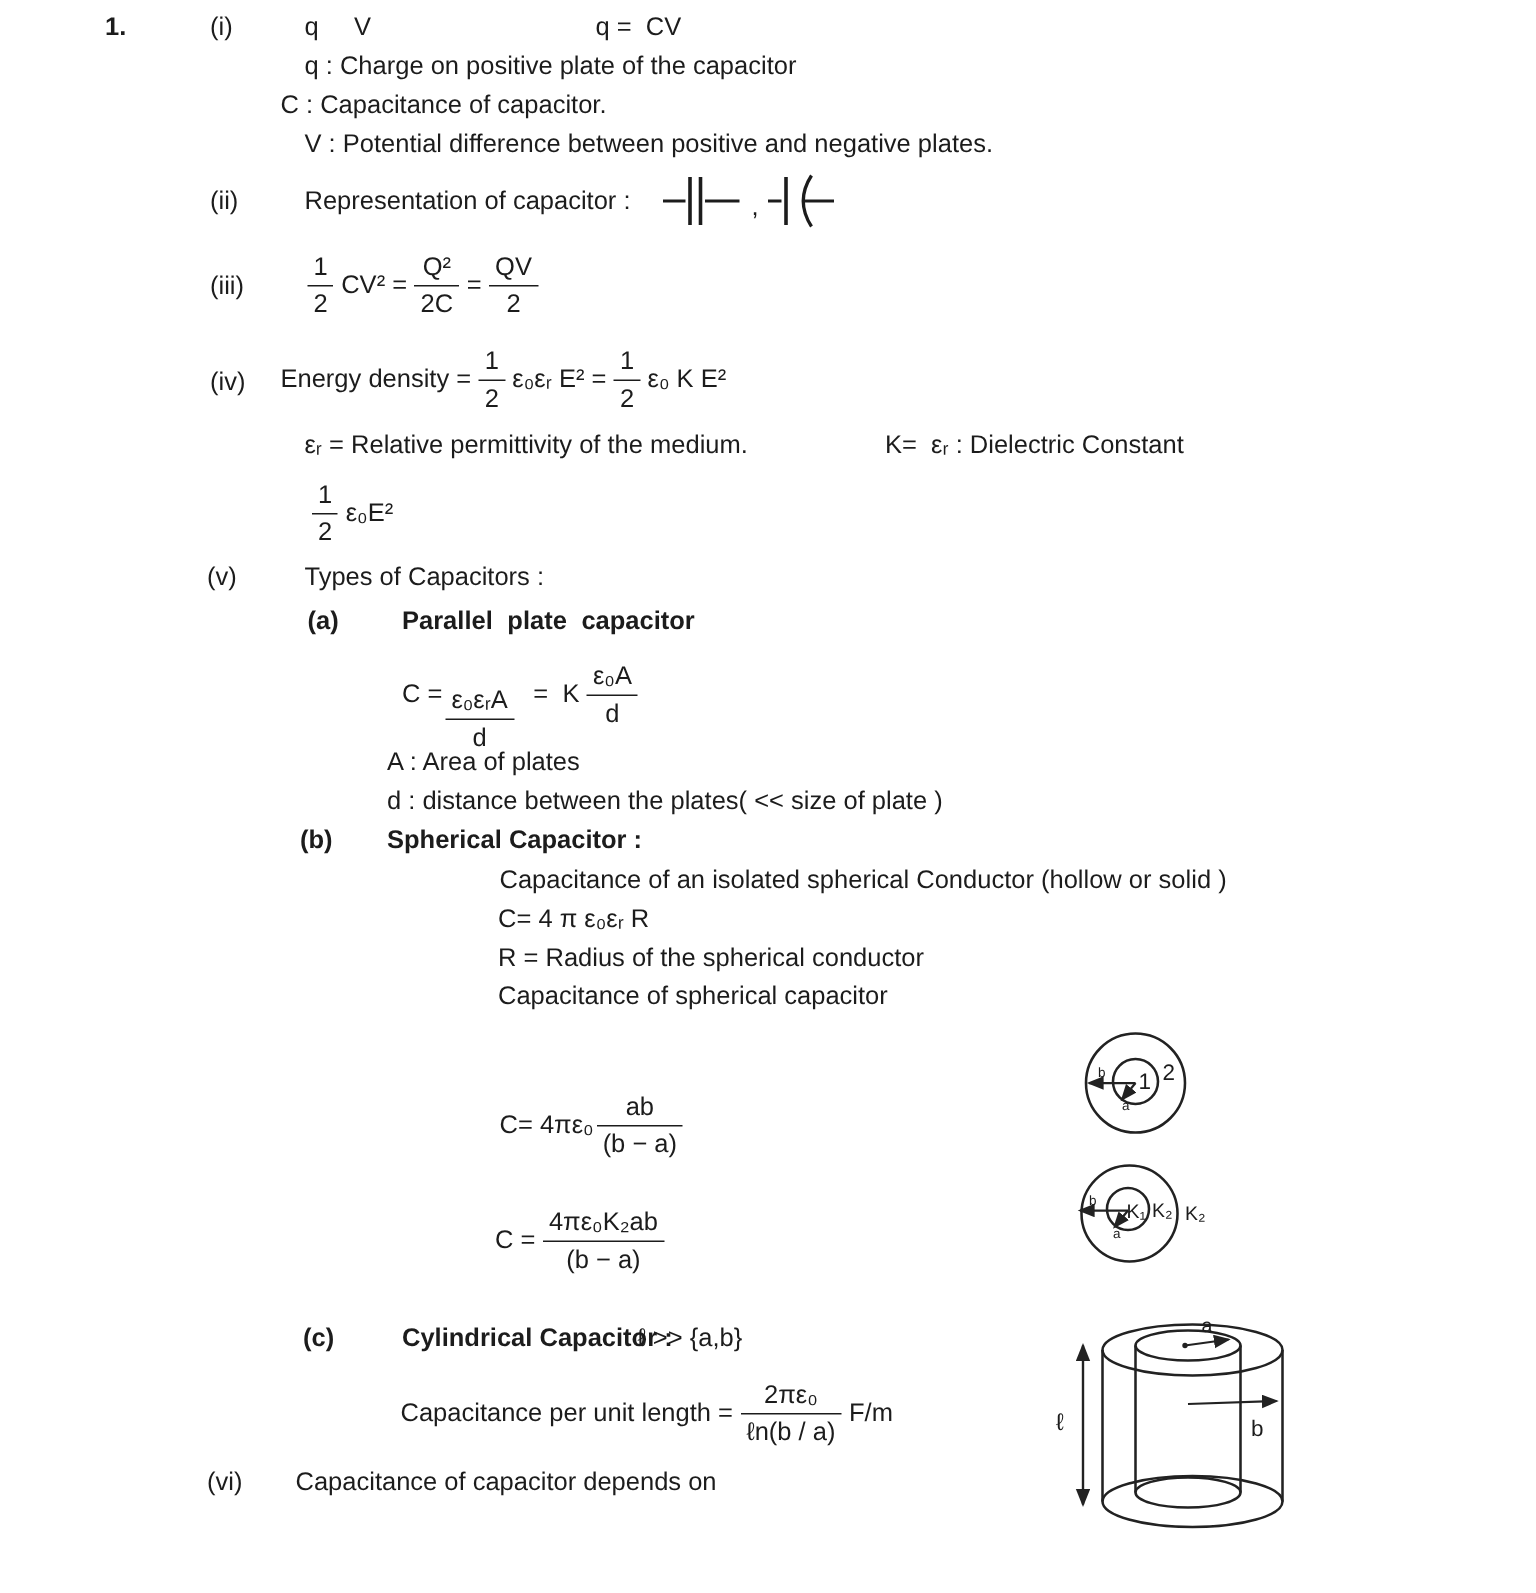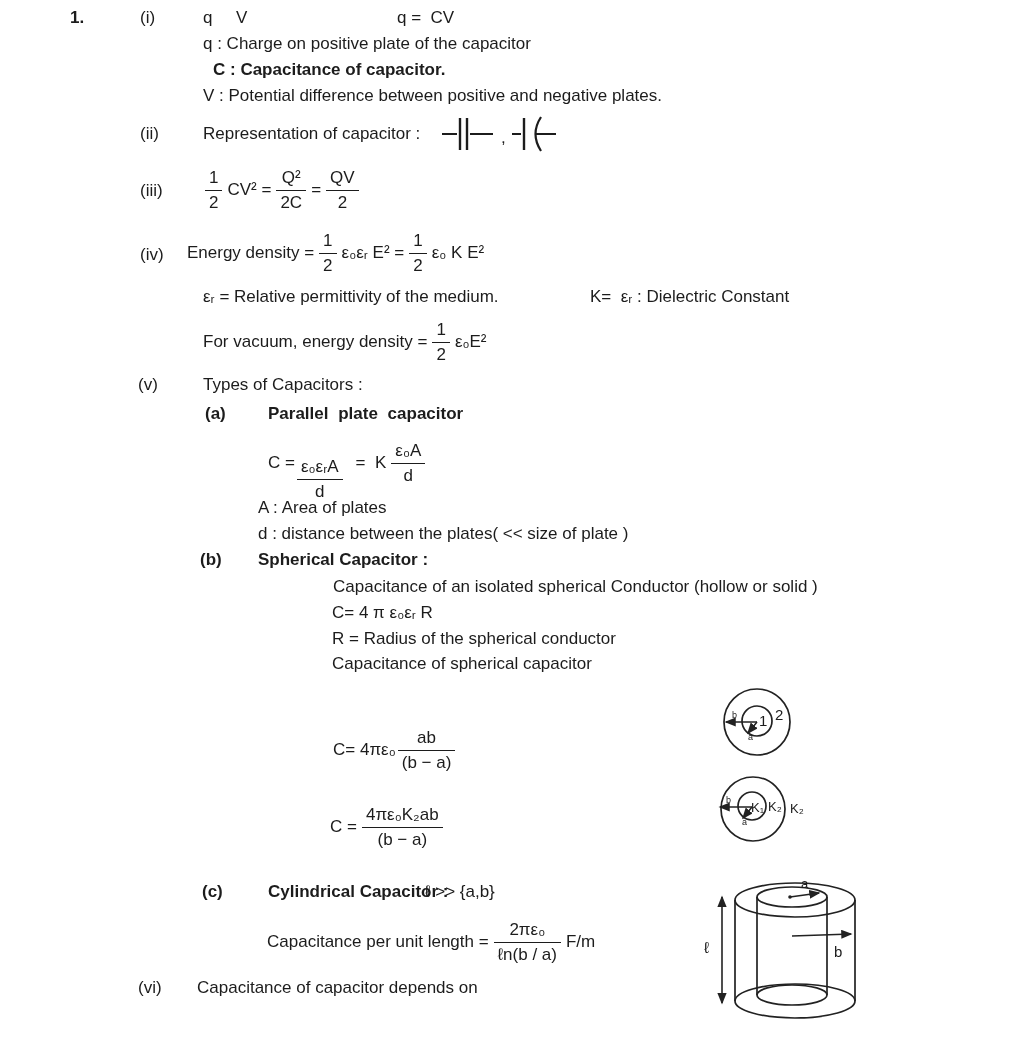--- a/index.html
+++ b/index.html
@@ -21,21 +21,21 @@
 </style>
 </head>
 <body>
 
 <div class="abs b" style="left:70px;top:8px;">1.</div>
 <div class="abs" style="left:140px;top:8px;">(i)</div>
 <div class="abs" style="left:203px;top:8px;">q</div>
 <div class="abs" style="left:236px;top:8px;">V</div>
 <div class="abs" style="left:397px;top:8px;">q =  CV</div>
 <div class="abs" style="left:203px;top:34px;">q : Charge on positive plate of the capacitor</div>
-<div class="abs" style="left:213px;top:60px;font-weight:bold;">C : Capacitance of capacitor.</div>
+<div class="abs" style="left:187px;top:60px;">C : Capacitance of capacitor.</div>
 <div class="abs" style="left:203px;top:86px;">V : Potential difference between positive and negative plates.</div>
 
 <div class="abs" style="left:140px;top:124px;">(ii)</div>
 <div class="abs" style="left:203px;top:124px;">Representation of capacitor :</div>
 <svg style="left:440px;top:115px;" width="122" height="40" viewBox="0 0 122 40">
   <g stroke="#1c1c1c" stroke-width="2" fill="none">
     <line x1="2" y1="19" x2="17" y2="19"></line>
     <line x1="20" y1="3" x2="20" y2="35" stroke-width="2.4"></line>
     <line x1="27" y1="3" x2="27" y2="35" stroke-width="2.4"></line>
     <line x1="30" y1="19" x2="53" y2="19"></line>
@@ -62,21 +62,20 @@
 <div class="frow" style="left:187px;top:228px;height:50px;">
   <span>Energy density =</span>
   <span class="frac"><span class="num">1</span><span class="den">2</span></span>
   <span>ε₀εᵣ E² =</span>
   <span class="frac"><span class="num">1</span><span class="den">2</span></span>
   <span>ε₀ K E²</span>
 </div>
 <div class="abs" style="left:203px;top:287px;">εᵣ = Relative permittivity of the medium.</div>
 <div class="abs" style="left:590px;top:287px;">K=  εᵣ : Dielectric Constant</div>
 <div class="frow" style="left:203px;top:318px;height:48px;">
-  <span>For vacuum, energy density =</span>
   <span class="frac"><span class="num">1</span><span class="den">2</span></span>
   <span>ε₀E²</span>
 </div>
 
 <div class="abs" style="left:138px;top:375px;">(v)</div>
 <div class="abs" style="left:203px;top:375px;">Types of Capacitors :</div>
 
 <div class="abs b" style="left:205px;top:404px;">(a)</div>
 <div class="abs b hsp" style="left:268px;top:404px;">Parallel plate capacitor</div>
 <div class="frow" style="left:268px;top:438px;height:50px;">

